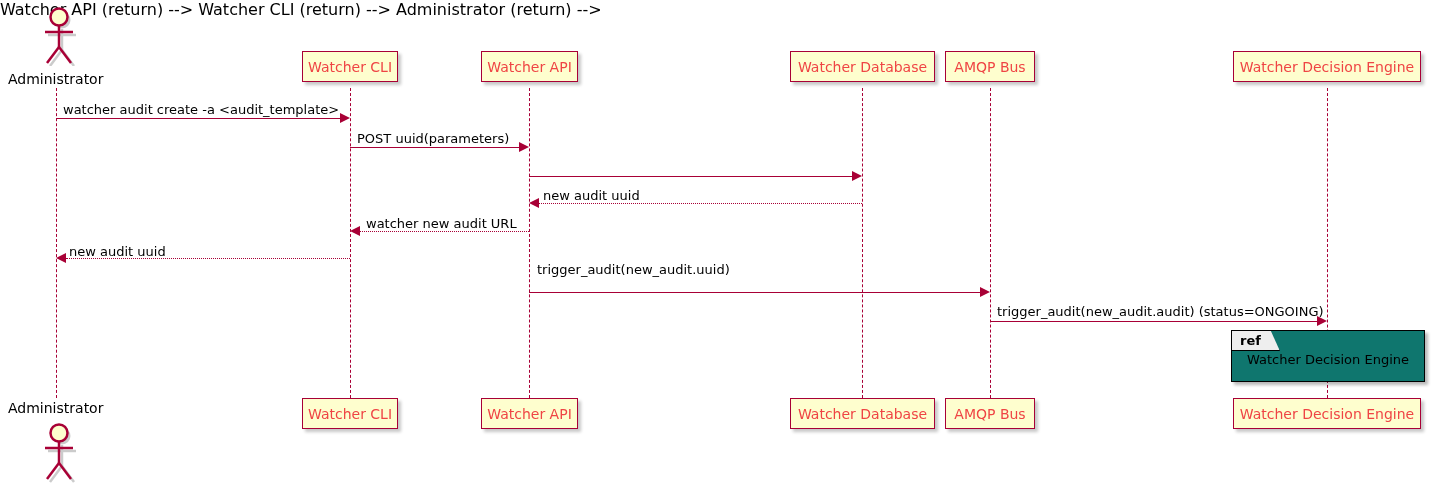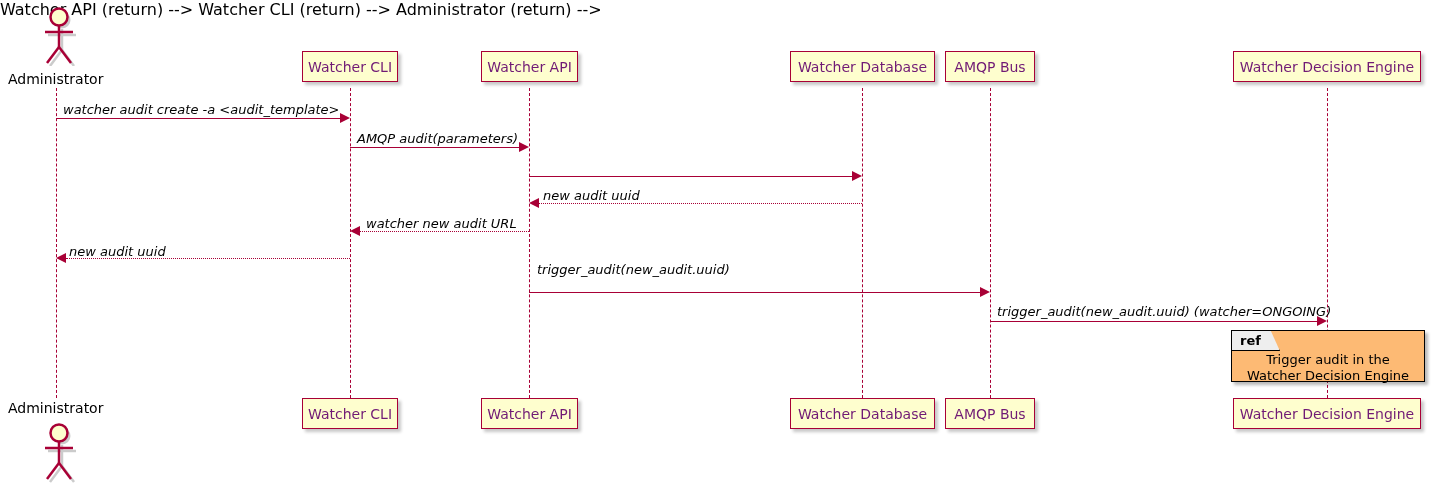--- a/index.html
+++ b/index.html
@@ -27,21 +27,21 @@
     top: 88px;
     height: 310px;
   }
 
   
   .participant {
     position: absolute;
     box-sizing: border-box;
     background: #FEFECE;
     border: 1.5px solid #A80036;
-    color: #701a75;
+    color: #ef4444;
     font-size: 14px;
     line-height: 1;
     display: flex;
     align-items: center;
     justify-content: center;
     white-space: nowrap;
     box-shadow: 3px 3px 3px rgba(0,0,0,0.22);
     height: 31px;
   }
 
@@ -77,28 +77,27 @@
   }
   .arrowhead.left {
     border-right: 10px solid #A80036;
   }
   .msg-label {
     position: absolute;
     font-size: 13px;
     color: #000000;
     white-space: nowrap;
     line-height: 1;
-    font-style: italic;
   }
 
   
   .ref-box {
     position: absolute;
     box-sizing: border-box;
-    background: #fdba74;
+    background: #0f766e;
     border: 1.5px solid #000000;
     box-shadow: 3px 3px 3px rgba(0,0,0,0.28);
   }
   .ref-tab {
     position: absolute;
     left: 0;
     top: 0;
     height: 19px;
     background: #EEEEEE;
     border-right: 1.5px solid #000000;
@@ -173,21 +172,21 @@
   </div>
 
   
 
   
   <div class="msg-label" style="left:63px; top:103px;">watcher audit create -a &lt;audit_template&gt;</div>
   <div class="msg" style="left:56px; top:118px; width:284px;"></div>
   <div class="arrowhead right" style="left:340px; top:113px;"></div>
 
   
-  <div class="msg-label" style="left:357px; top:132px;">AMQP audit(parameters)</div>
+  <div class="msg-label" style="left:357px; top:132px;">POST uuid(parameters)</div>
   <div class="msg" style="left:350px; top:147px; width:169px;"></div>
   <div class="arrowhead right" style="left:519px; top:142px;"></div>
 
   
   <div class="msg" style="left:529px; top:176px; width:323px;"></div>
   <div class="arrowhead right" style="left:852px; top:171px;"></div>
 
    Watcher API (return) --&gt;
   <div class="msg-label" style="left:543px; top:189px;">new audit uuid</div>
   <div class="msg dotted" style="left:539px; top:203px; width:323px;"></div>
@@ -202,29 +201,28 @@
   <div class="msg-label" style="left:69px; top:245px;">new audit uuid</div>
   <div class="msg dotted" style="left:66px; top:258px; width:284px;"></div>
   <div class="arrowhead left" style="left:56px; top:253px;"></div>
 
   
   <div class="msg-label" style="left:537px; top:263px;">trigger_audit(new_audit.uuid)</div>
   <div class="msg" style="left:529px; top:292px; width:451px;"></div>
   <div class="arrowhead right" style="left:980px; top:287px;"></div>
 
   
-  <div class="msg-label" style="left:997px; top:305px;">trigger_audit(new_audit.uuid) (watcher=ONGOING)</div>
+  <div class="msg-label" style="left:997px; top:305px;">trigger_audit(new_audit.audit) (status=ONGOING)</div>
   <div class="msg" style="left:990px; top:321px; width:327px;"></div>
   <div class="arrowhead right" style="left:1317px; top:316px;"></div>
 
   
   <div class="ref-box" style="left:1231px; top:330px; width:194px; height:52px;">
     <div class="ref-tab">ref</div>
     <div class="ref-body">
-      <div>Trigger audit in the</div>
       <div>Watcher Decision Engine</div>
     </div>
   </div>
 
   
   <div class="participant" style="left:302px; top:398px; width:96px;">
     <span>Watcher CLI</span>
   </div>
   <div class="participant" style="left:481px; top:398px; width:97px;">
     <span>Watcher API</span>

